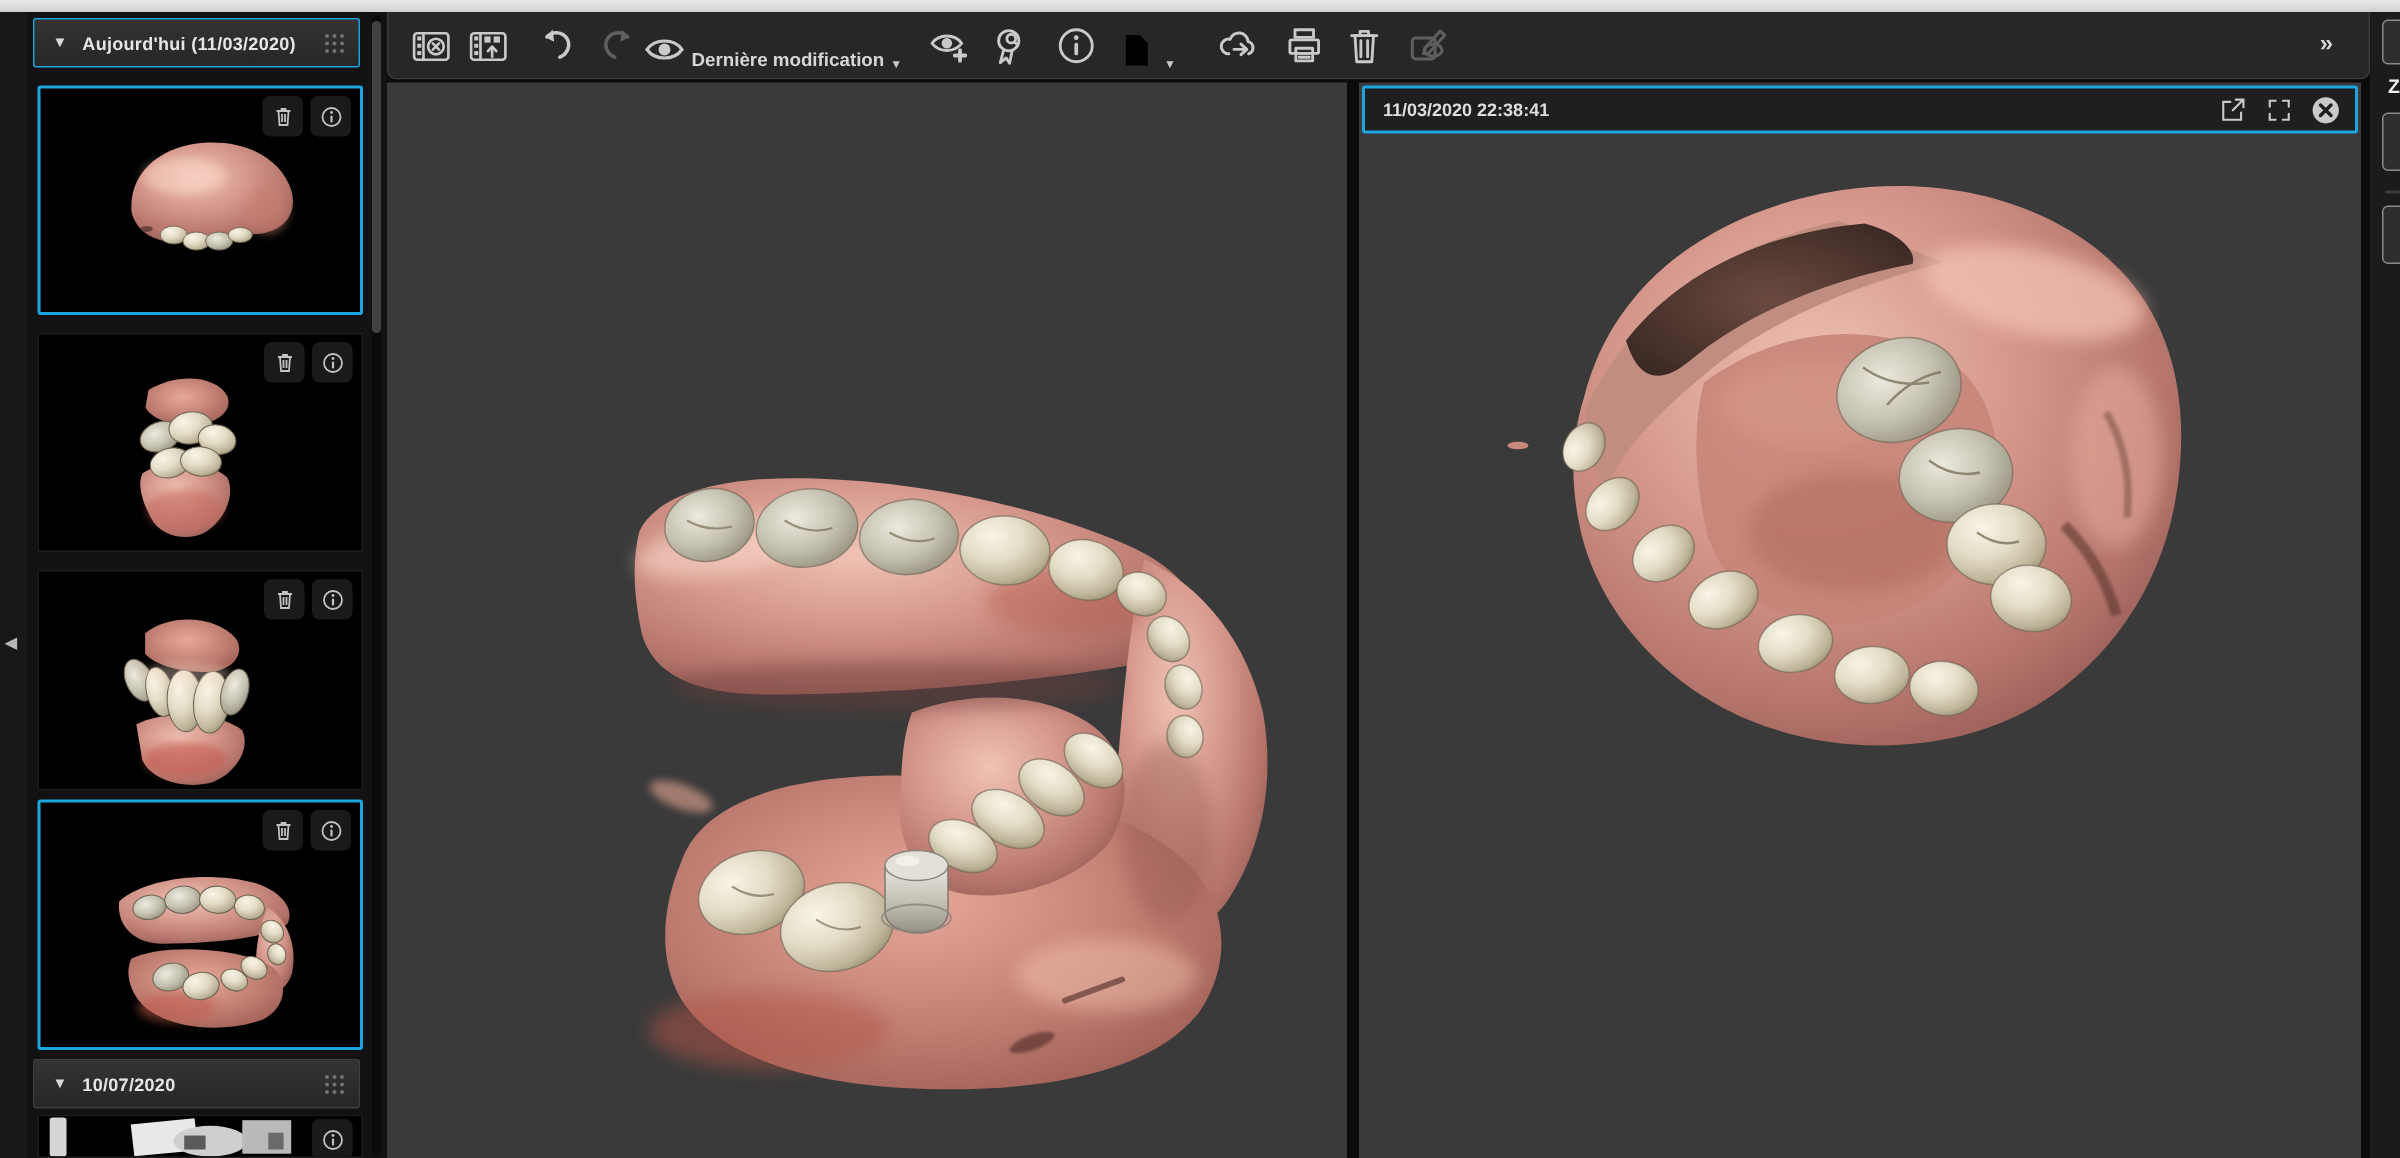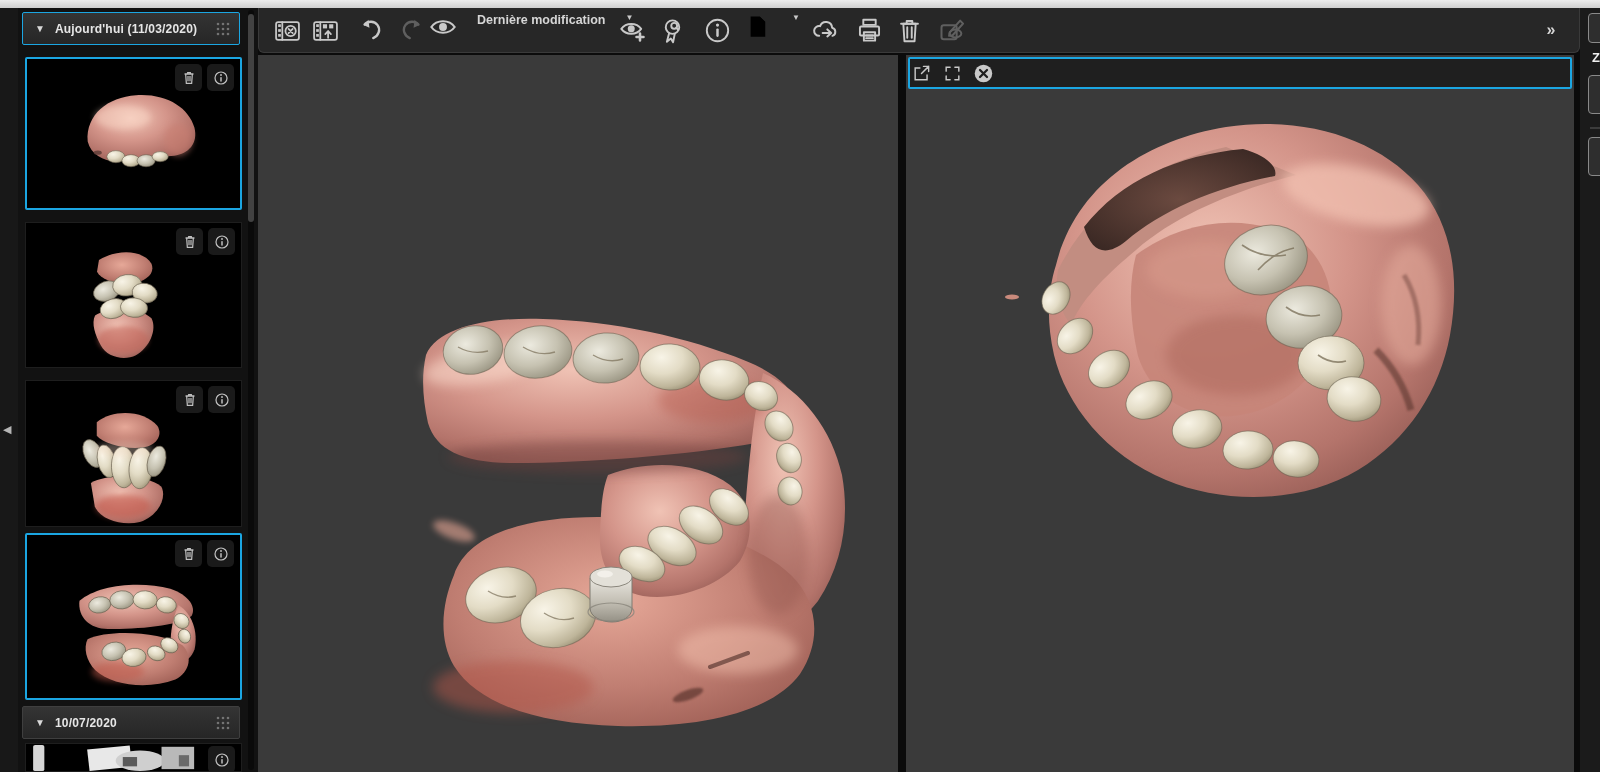--- a/index.html
+++ b/index.html
@@ -27,21 +27,21 @@
   .thumb .mini-btn.trash{right:38px;} .thumb .mini-btn.info{right:6px;}
   .thumb svg.art{position:absolute;left:0;top:0;width:100%;height:100%;}
   .sb-track{left:230px;top:2px;width:6px;height:760px;background:#0a0a0a;border-radius:3px;}
   .sb-thumb{left:230px;top:6px;width:6px;height:208px;background:#424242;border-radius:3px;cursor:pointer;}
   
   .toolbar{left:258px;top:8px;width:1322px;height:45px;background:#272727;border:1px solid #3a3a3a;
     border-top:none;border-radius:0 0 6px 6px;box-sizing:border-box;}
   .tbtn{position:absolute;top:5px;width:32px;height:34px;display:flex;align-items:center;justify-content:center;cursor:pointer;}
   .tbtn svg{stroke:#c9c9c9;fill:none;stroke-width:1.7;stroke-linecap:round;stroke-linejoin:round;}
   .tbtn.disabled{opacity:.35;cursor:default;}
-  .tgroup{position:absolute;top:5px;height:34px;display:flex;align-items:flex-start;gap:20px;cursor:pointer;}
+  .tgroup{position:absolute;top:5px;height:34px;display:flex;align-items:flex-end;gap:4px;cursor:pointer;}
   .tgroup .vlabel{color:#d6d6d6;font-size:12.5px;font-weight:bold;white-space:nowrap;}
   .caret{color:#c9c9c9;font-size:8px;}
   .overflow{position:absolute;top:5px;left:1274px;width:36px;height:34px;display:flex;align-items:center;justify-content:center;
     color:#d6d6d6;font-size:16px;font-weight:bold;cursor:pointer;}
   
   .center-vp{left:258px;top:55px;width:640px;height:717px;background:#3a3a3a;overflow:hidden;cursor:grab;}
   .divider-a{left:898px;top:55px;width:8px;height:717px;background:#0b0b0b;}
   .right-panel{left:906px;top:55px;width:668px;height:717px;background:#3a3a3a;overflow:hidden;}
   .rp-header{position:absolute;left:2px;top:2px;width:660px;height:28px;background:#1f1f1f;
     border:2px solid #1ba6e2;border-radius:2px;display:flex;align-items:center;z-index:5;}
@@ -471,20 +471,21 @@
       <ellipse cx="196" cy="476" rx="22" ry="8" fill="#e8a795" opacity=".6" filter="url(#blur3)" transform="rotate(20 196 476)"></ellipse>
       <ellipse cx="430" cy="640" rx="16" ry="5" fill="#5c352f" opacity=".7" filter="url(#blur1)" transform="rotate(-20 430 640)"></ellipse>
       <path d="M452,612 l38,-14" stroke="#4a2a25" stroke-width="4" opacity=".6" stroke-linecap="round"></path>
     </svg>
   </div>
 
   <div class="abs divider-a"></div>
 
   <div class="abs right-panel">
     <div class="rp-header">
+      <span class="ts">11/03/2020 22:38:41</span>
       <div class="hicon">
         <svg width="19" height="19" viewBox="0 0 24 24">
           <path d="M10,5 h-6 v15 h15 v-6"></path>
           <path d="M12,12 L21,3 M14.5,3 h6.5 v6.5"></path>
         </svg>
       </div>
       <div class="hicon">
         <svg width="19" height="19" viewBox="0 0 24 24">
           <path d="M4,9 v-5 h5 M15,4 h5 v5 M20,15 v5 h-5 M9,20 h-5 v-5"></path>
         </svg>

